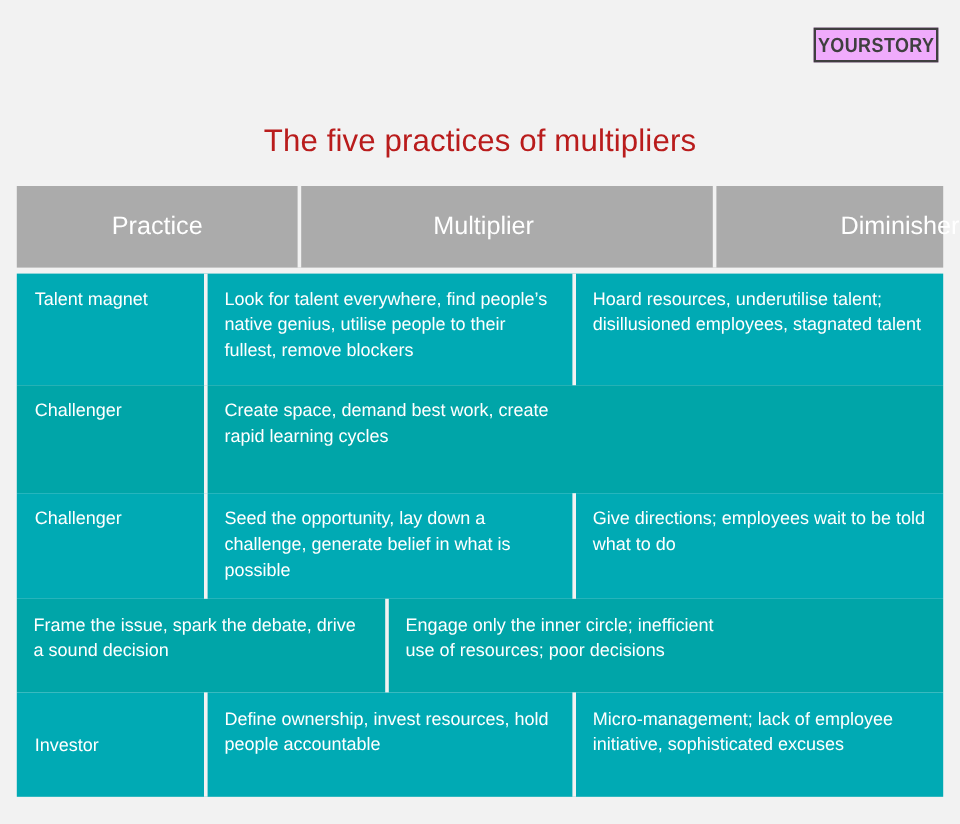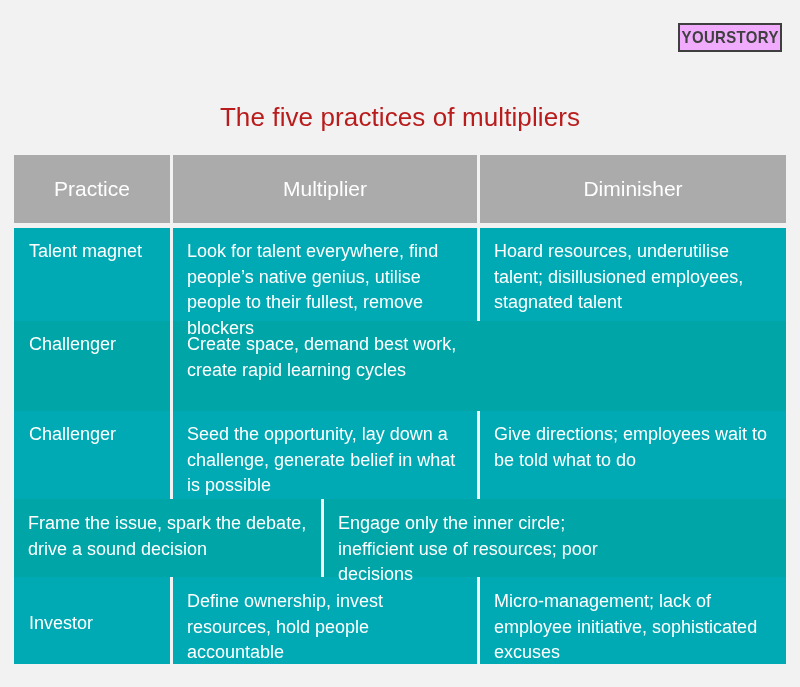--- a/index.html
+++ b/index.html
@@ -76,37 +76,38 @@
     margin-bottom: 5px;
   }
   .thead .th {
     display: flex;
     align-items: center;
     justify-content: center;
     color: #ffffff;
     font-size: 21px;
     font-weight: normal;
     box-sizing: border-box;
+    margin-left: 39px;
   }
   .thead .th + .th {
     border-left: 3px solid #f2f2f2;
   }
 
   .col-practice   { width: 156px; flex: 0 0 156px; }
   .col-multiplier { width: 307px; flex: 0 0 307px; }
   .col-diminisher { width: 309px; flex: 0 0 309px; }
 
   .trow {
     display: flex;
     box-sizing: border-box;
   }
   .trow .td {
     box-sizing: border-box;
     color: #ffffff;
-    font-size: 18px;
+    font-size: 15px;
     line-height: 1.42;
     padding: 11px 14px 8px 14px;
   }
   .trow .td + .td {
     border-left: 3px solid #f2f2f2;
   }
   .trow .td.practice-cell { padding-left: 15px; }
 
   
   .tint-a { background: #00aab4; }

